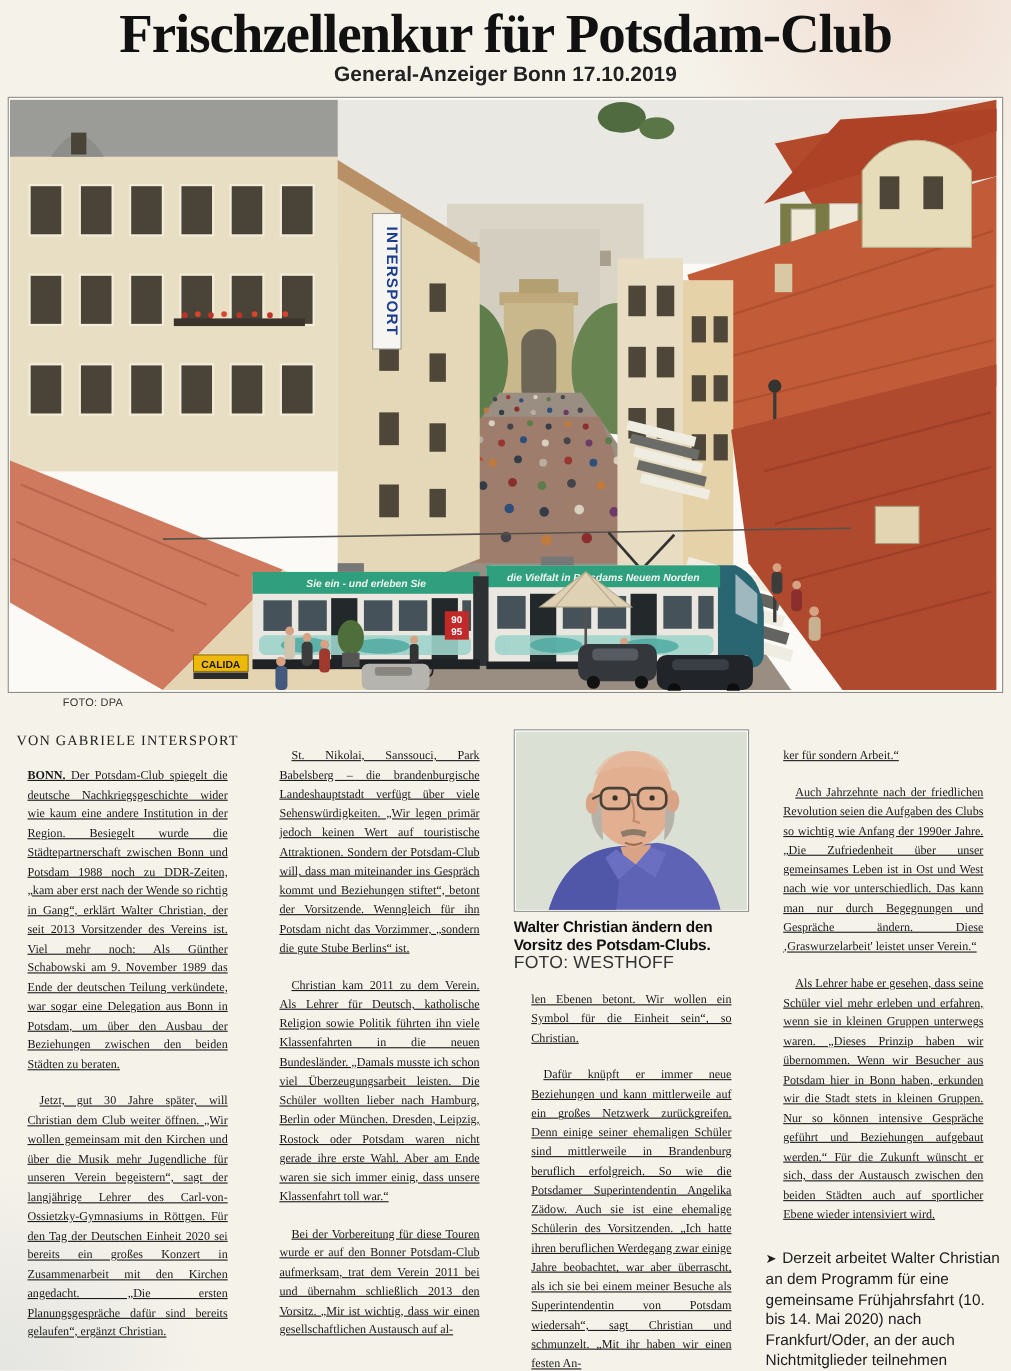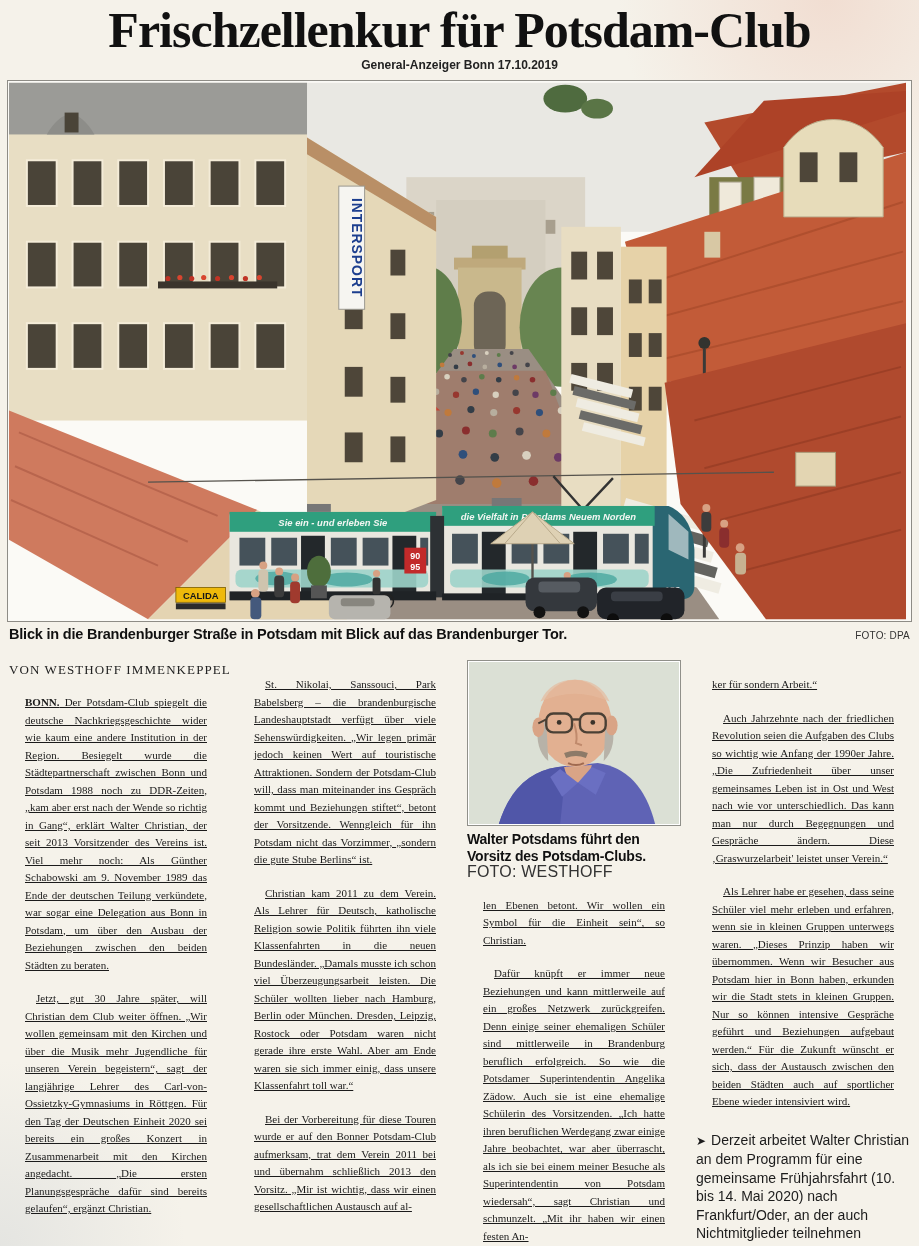--- a/index.html
+++ b/index.html
@@ -15,21 +15,21 @@
   }
   .page{width:919px;height:1246px;position:relative;border-radius:27px;}
   
   .masthead{text-align:center;padding-top:4px;}
   .headline{
     font-size:50px;line-height:52px;font-weight:bold;letter-spacing:-1px;
     margin:0;color:#111;
   }
   .sourceline{
     font-family:"Liberation Sans","DejaVu Sans",sans-serif;
-    font-size:12px;font-weight:600;color:#222;margin-top:2px;
+    font-size:19px;font-weight:600;color:#222;margin-top:2px;
   }
   .subhead{
     font-size:22.5px;font-weight:bold;color:#151515;margin-top:3px;letter-spacing:-0.2px;
   }
   
   .photo-frame{
     width:901px;margin:8px auto 0 auto;
     border:1px solid #8e8c86;background:#fbfaf6;padding:1px;
   }
   .photo-frame svg{display:block;}
@@ -432,28 +432,27 @@
           <circle cx="578" cy="533" r="6" fill="#121212"></circle>
         <rect x="592" y="508" width="88" height="32" rx="9" fill="#212429"></rect>
           <rect x="606" y="512" width="52" height="10" rx="4" fill="#3a3e45"></rect>
         <circle cx="608" cy="540" r="6" fill="#0d0d0d"></circle>
           <circle cx="662" cy="540" r="6" fill="#0d0d0d"></circle>
       </g>
     </svg>
   </div>
 
   <div class="caption-row">
-    <span class="caption-main">Blick in die Brandenburger Straße in Potsdam mit Blick auf das Brandenburger Tor.</span>
     <span class="caption-credit">FOTO: DPA</span>
   </div>
 
   <div class="article">
 
     <div class="col">
-      <div class="byline">VON WESTHOFF IMMENKEPPEL</div>
+      <div class="byline">VON GABRIELE INTERSPORT</div>
       <p><span class="lead-bold">BONN.</span><span> Der Potsdam-Club spiegelt die deutsche Nachkriegsgeschichte wider wie kaum eine andere Institution in der Region. Besiegelt wurde die Städtepartnerschaft zwischen Bonn und Potsdam 1988 noch zu DDR-Zeiten, „kam aber erst nach der Wende so richtig in Gang“, erklärt Walter Christian, der seit 2013 Vorsitzender des Vereins ist. Viel mehr noch: Als Günther Schabowski am 9. November 1989 das Ende der deutschen Teilung verkündete, war sogar eine Delegation aus Bonn in Potsdam, um über den Ausbau der Beziehungen zwischen den beiden Städten zu beraten.</span></p>
       <p class="indent">Jetzt, gut 30 Jahre später, will Christian dem Club weiter öffnen. „Wir wollen gemeinsam mit den Kirchen und über die Musik mehr Jugendliche für unseren Verein begeistern“, sagt der langjährige Lehrer des Carl-von-Ossietzky-Gymnasiums in Röttgen. Für den Tag der Deutschen Einheit 2020 sei bereits ein großes Konzert in Zusammenarbeit mit den Kirchen angedacht. „Die ersten Planungsgespräche dafür sind bereits gelaufen“, ergänzt Christian.</p>
     </div>
 
     <div class="col">
       <p class="indent">St. Nikolai, Sanssouci, Park Babelsberg – die brandenburgische Landeshauptstadt verfügt über viele Sehenswürdigkeiten. „Wir legen primär jedoch keinen Wert auf touristische Attraktionen. Sondern der Potsdam-Club will, dass man miteinander ins Gespräch kommt und Beziehungen stiftet“, betont der Vorsitzende. Wenngleich für ihn Potsdam nicht das Vorzimmer, „sondern die gute Stube Berlins“ ist.</p>
       <p class="indent">Christian kam 2011 zu dem Verein. Als Lehrer für Deutsch, katholische Religion sowie Politik führten ihn viele Klassenfahrten in die neuen Bundesländer. „Damals musste ich schon viel Überzeugungsarbeit leisten. Die Schüler wollten lieber nach Hamburg, Berlin oder München. Dresden, Leipzig, Rostock oder Potsdam waren nicht gerade ihre erste Wahl. Aber am Ende waren sie sich immer einig, dass unsere Klassenfahrt toll war.“</p>
       <p class="indent">Bei der Vorbereitung für diese Touren wurde er auf den Bonner Potsdam-Club aufmerksam, trat dem Verein 2011 bei und übernahm schließlich 2013 den Vorsitz. „Mir ist wichtig, dass wir einen gesellschaftlichen Austausch auf al-</p>
     </div>
 
@@ -480,21 +479,21 @@
             <line x1="78" y1="58" x2="70" y2="62" stroke="#4a4035" stroke-width="2"></line>
             <circle cx="91" cy="61" r="2.4" fill="#3a332b"></circle>
               <circle cx="125" cy="61" r="2.4" fill="#3a332b"></circle>
             <path d="M106,62 q4,12 2,20 l6,2" fill="none" stroke="#c08a6c" stroke-width="2"></path>
             <path d="M96,92 q12,-5 24,0 l-2,5 q-10,-4 -20,0 Z" fill="#8d7a68"></path>
             <path d="M100,102 q8,4 16,0" fill="none" stroke="#a06a50" stroke-width="2"></path>
           </g>
         </svg>
       </div>
       <div class="portrait-caption">
-        <span>Walter Potsdams führt den Vorsitz des Potsdam-Clubs.</span>
+        <span>Walter Christian ändern den Vorsitz des Potsdam-Clubs.</span>
         <span class="portrait-credit">FOTO: WESTHOFF</span>
       </div>
       <p>len Ebenen betont. Wir wollen ein Symbol für die Einheit sein“, so Christian.</p>
       <p class="indent">Dafür knüpft er immer neue Beziehungen und kann mittlerweile auf ein großes Netzwerk zurückgreifen. Denn einige seiner ehemaligen Schüler sind mittlerweile in Brandenburg beruflich erfolgreich. So wie die Potsdamer Superintendentin Angelika Zädow. Auch sie ist eine ehemalige Schülerin des Vorsitzenden. „Ich hatte ihren beruflichen Werdegang zwar einige Jahre beobachtet, war aber überrascht, als ich sie bei einem meiner Besuche als Superintendentin von Potsdam wiedersah“, sagt Christian und schmunzelt. „Mit ihr haben wir einen festen An-</p>
     </div>
 
     <div class="col">
       <p>ker für sondern Arbeit.“</p>
       <p class="indent">Auch Jahrzehnte nach der friedlichen Revolution seien die Aufgaben des Clubs so wichtig wie Anfang der 1990er Jahre. „Die Zufriedenheit über unser gemeinsames Leben ist in Ost und West nach wie vor unterschiedlich. Das kann man nur durch Begegnungen und Gespräche ändern. Diese ‚Graswurzelarbeit' leistet unser Verein.“</p>
       <p class="indent">Als Lehrer habe er gesehen, dass seine Schüler viel mehr erleben und erfahren, wenn sie in kleinen Gruppen unterwegs waren. „Dieses Prinzip haben wir übernommen. Wenn wir Besucher aus Potsdam hier in Bonn haben, erkunden wir die Stadt stets in kleinen Gruppen. Nur so können intensive Gespräche geführt und Beziehungen aufgebaut werden.“ Für die Zukunft wünscht er sich, dass der Austausch zwischen den beiden Städten auch auf sportlicher Ebene wieder intensiviert wird.</p>

